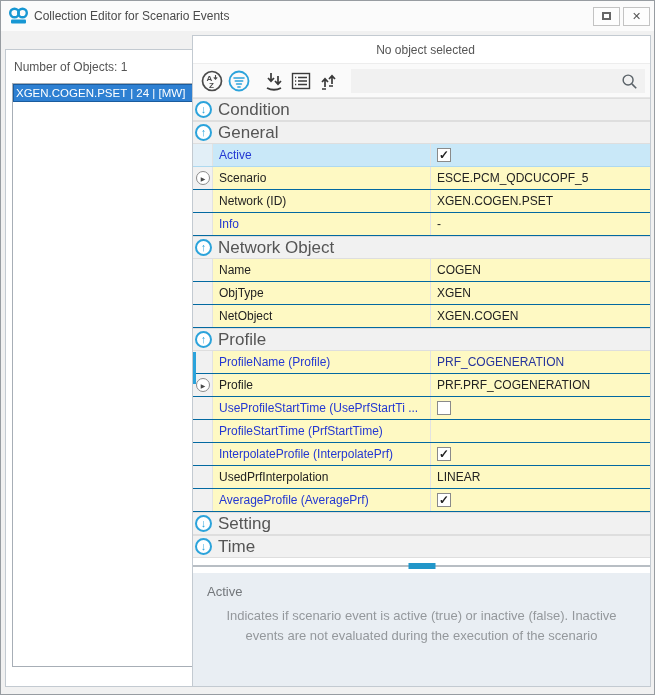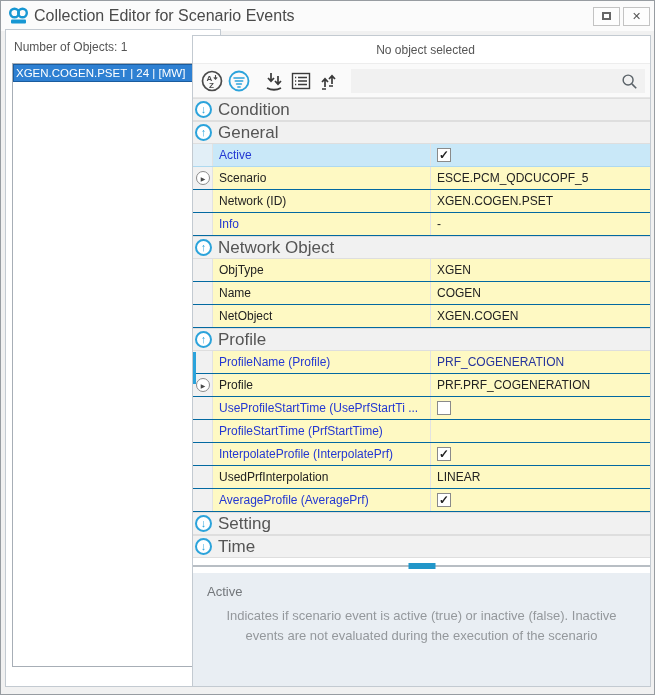--- a/index.html
+++ b/index.html
@@ -11,32 +11,32 @@
   .window {
     position: relative; width: 655px; height: 695px;
     background: #f1f1f1; border: 1px solid #979ca1;
   }
   
   .titlebar {
     height: 30px; display: flex; align-items: center;
     background: #fbfbfb; padding: 0 4px 0 7px;
   }
   .app-icon { width: 20px; height: 20px; margin-right: 6px; flex: none; }
-  .title { font-size: 16px; color: #4a4a4a; flex: 1; white-space: nowrap; }
+  .title { font-size: 12px; color: #4a4a4a; flex: 1; white-space: nowrap; }
   .winbtn {
     width: 27px; height: 19px; margin-left: 3px;
     background: #fdfdfd; border: 1px solid #c3c3c3;
     display: inline-flex; align-items: center; justify-content: center;
     font-size: 11px; color: #555; cursor: default;
     font-family: "Liberation Sans", sans-serif;
   }
   .max-glyph { width: 9px; height: 8px; border: 2px solid #666; display: inline-block; }
   
   .left-panel {
-    position: absolute; top: 28px; left: 4px; width: 216px; bottom: 7px;
+    position: absolute; top: 48px; left: 4px; width: 216px; bottom: 7px;
     background: #fff; border: 1px solid #c3cad1;
     display: flex; flex-direction: column; padding: 7px 6px 19px 6px;
   }
   .count-label { font-size: 12px; color: #555; padding: 3px 2px 9px 2px; }
   .listbox { flex: 1; background: #fff; border: 1px solid #a7aeb6; overflow: hidden; }
   .list-item {
     height: 18px; line-height: 16px; font-size: 11.5px; color: #222;
     padding: 0 2px; white-space: nowrap; overflow: hidden;
   }
   .list-item.selected {
@@ -252,30 +252,30 @@
           <span class="value-cell">
             <span class="value-text">-</span>
           </span>
         </div>
         <div class="cat-header">
           <span class="cat-arrow">↑</span>
           <span class="cat-label">Network Object</span>
         </div>
         <div class="grid-row">
           <span class="gutter"></span>
+          <span class="name-cell">Name</span>
+          <span class="value-cell">
+            <span class="value-text">COGEN</span>
+          </span>
+        </div>
+        <div class="grid-row">
+          <span class="gutter"></span>
           <span class="name-cell">ObjType</span>
           <span class="value-cell">
             <span class="value-text">XGEN</span>
-          </span>
-        </div>
-        <div class="grid-row">
-          <span class="gutter"></span>
-          <span class="name-cell">Name</span>
-          <span class="value-cell">
-            <span class="value-text">COGEN</span>
           </span>
         </div>
         <div class="grid-row">
           <span class="gutter"></span>
           <span class="name-cell">NetObject</span>
           <span class="value-cell">
             <span class="value-text">XGEN.COGEN</span>
           </span>
         </div>
         <div class="cat-header">

